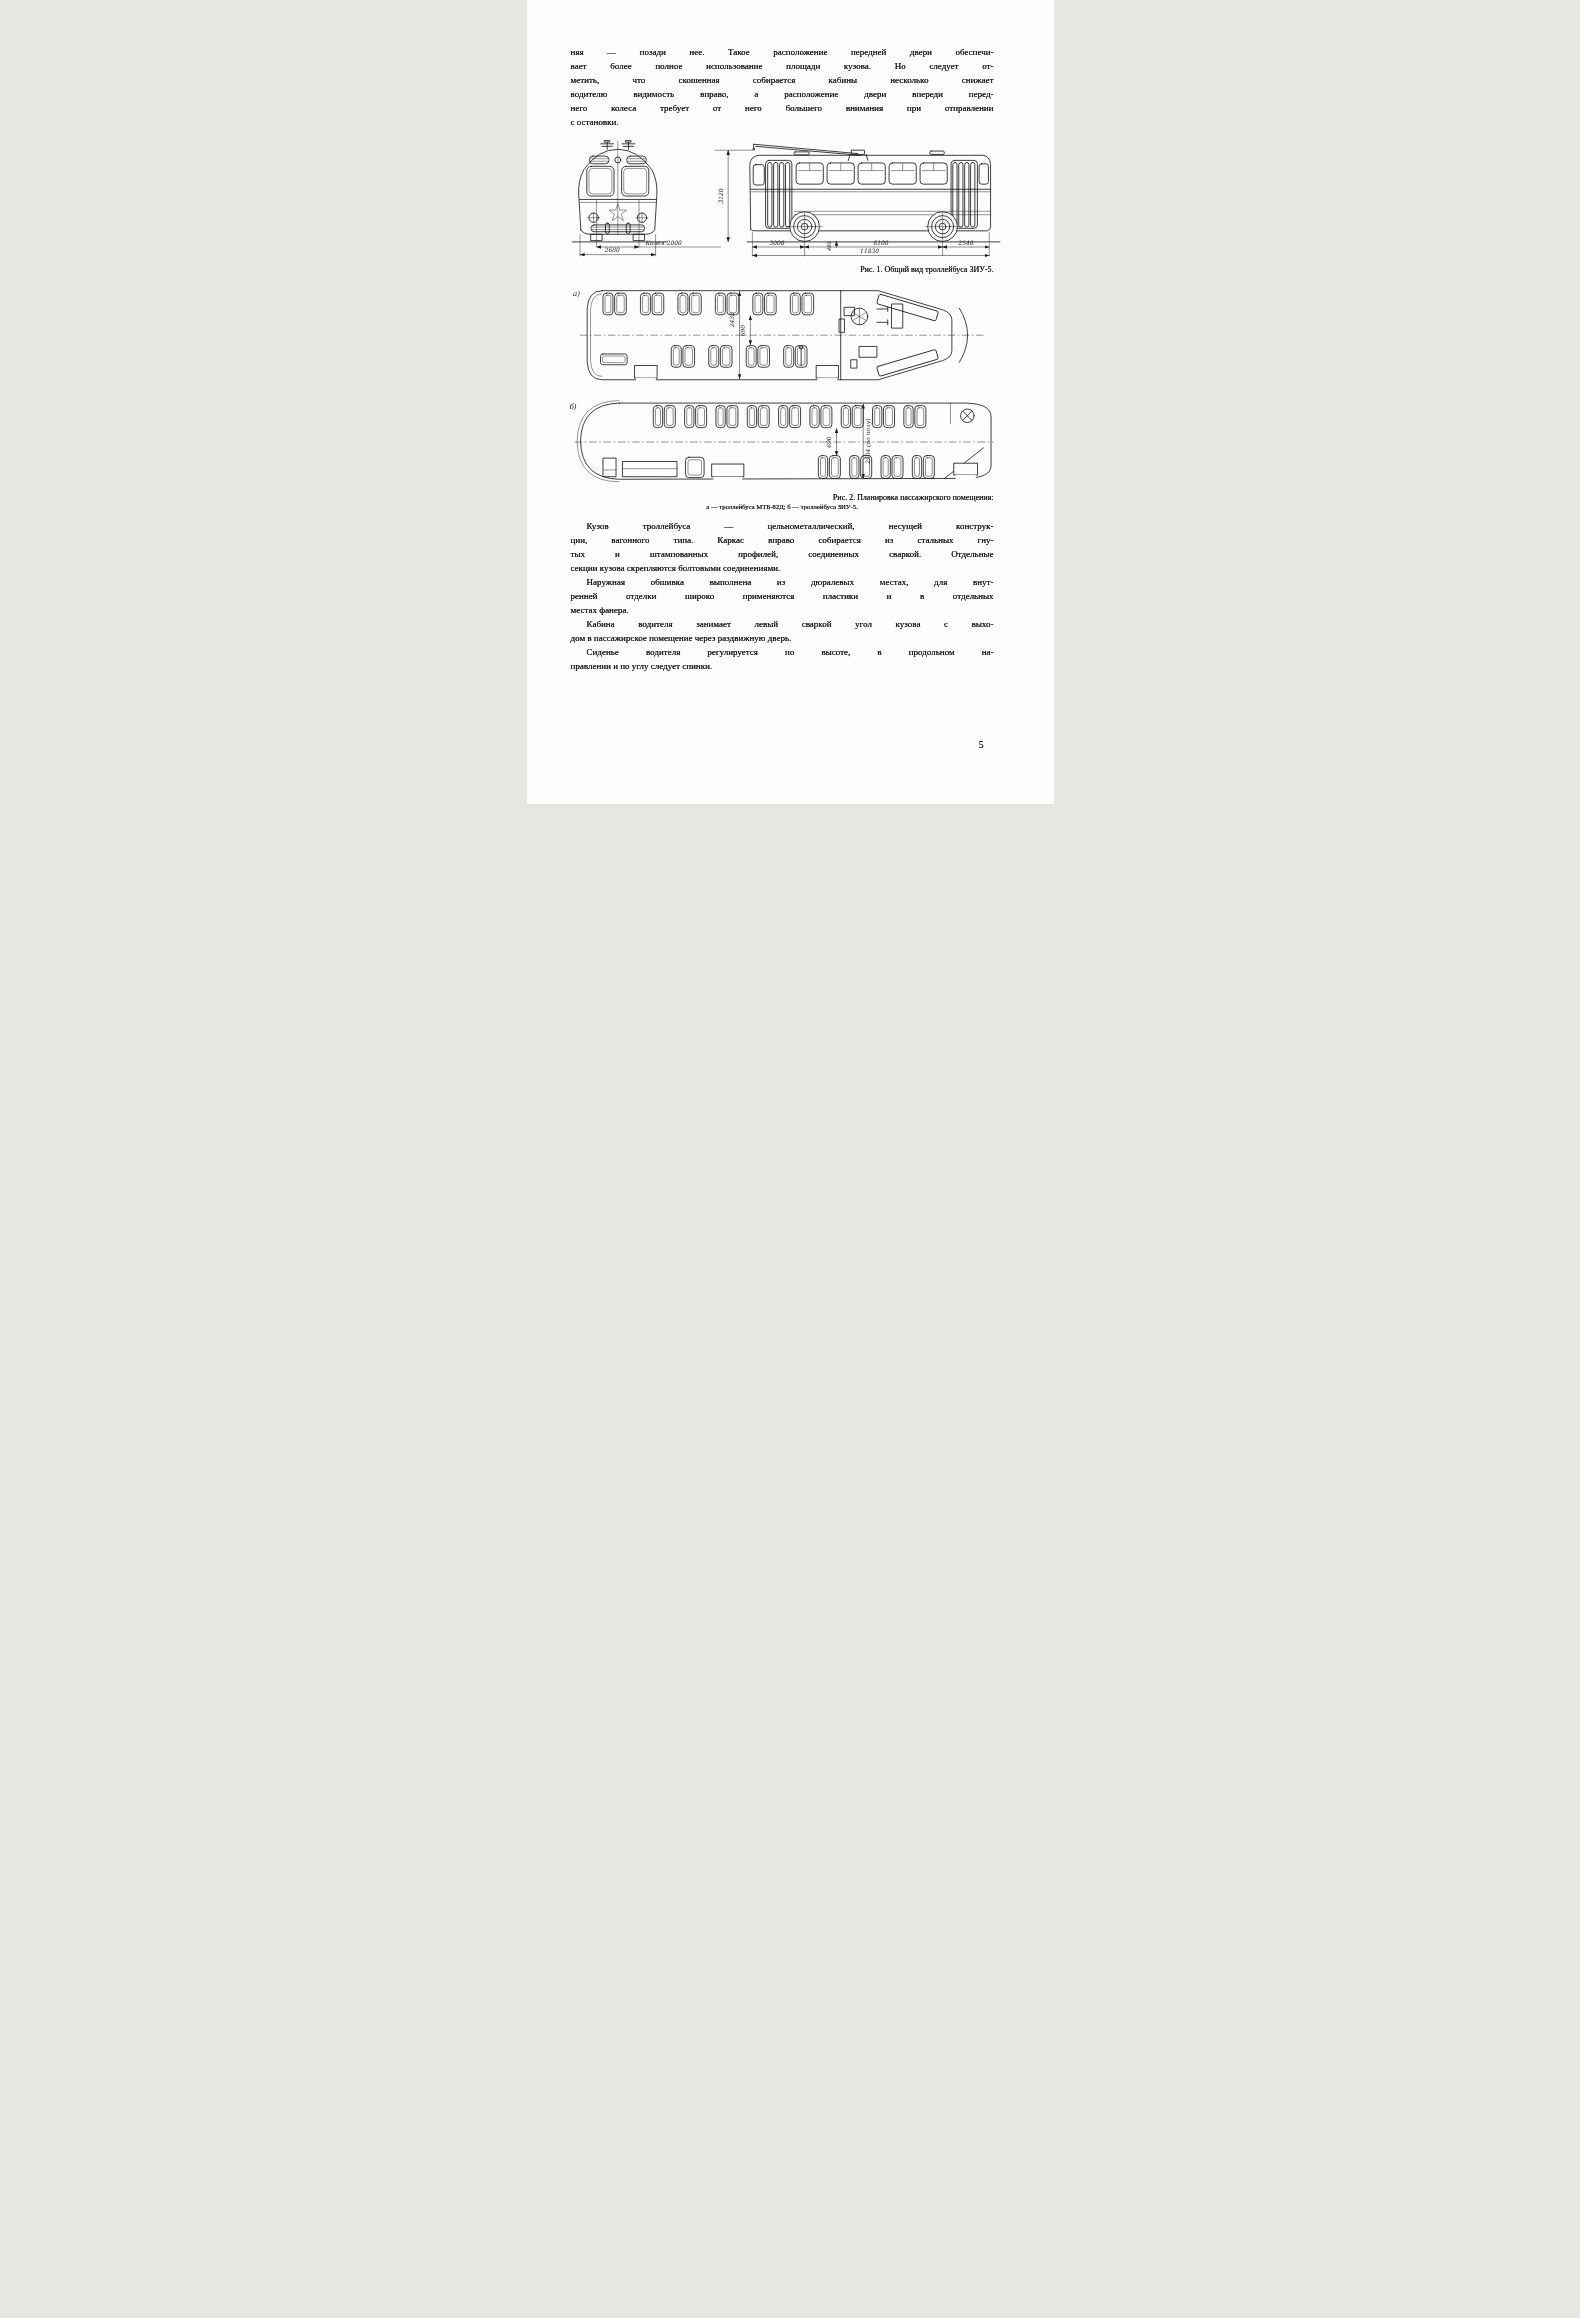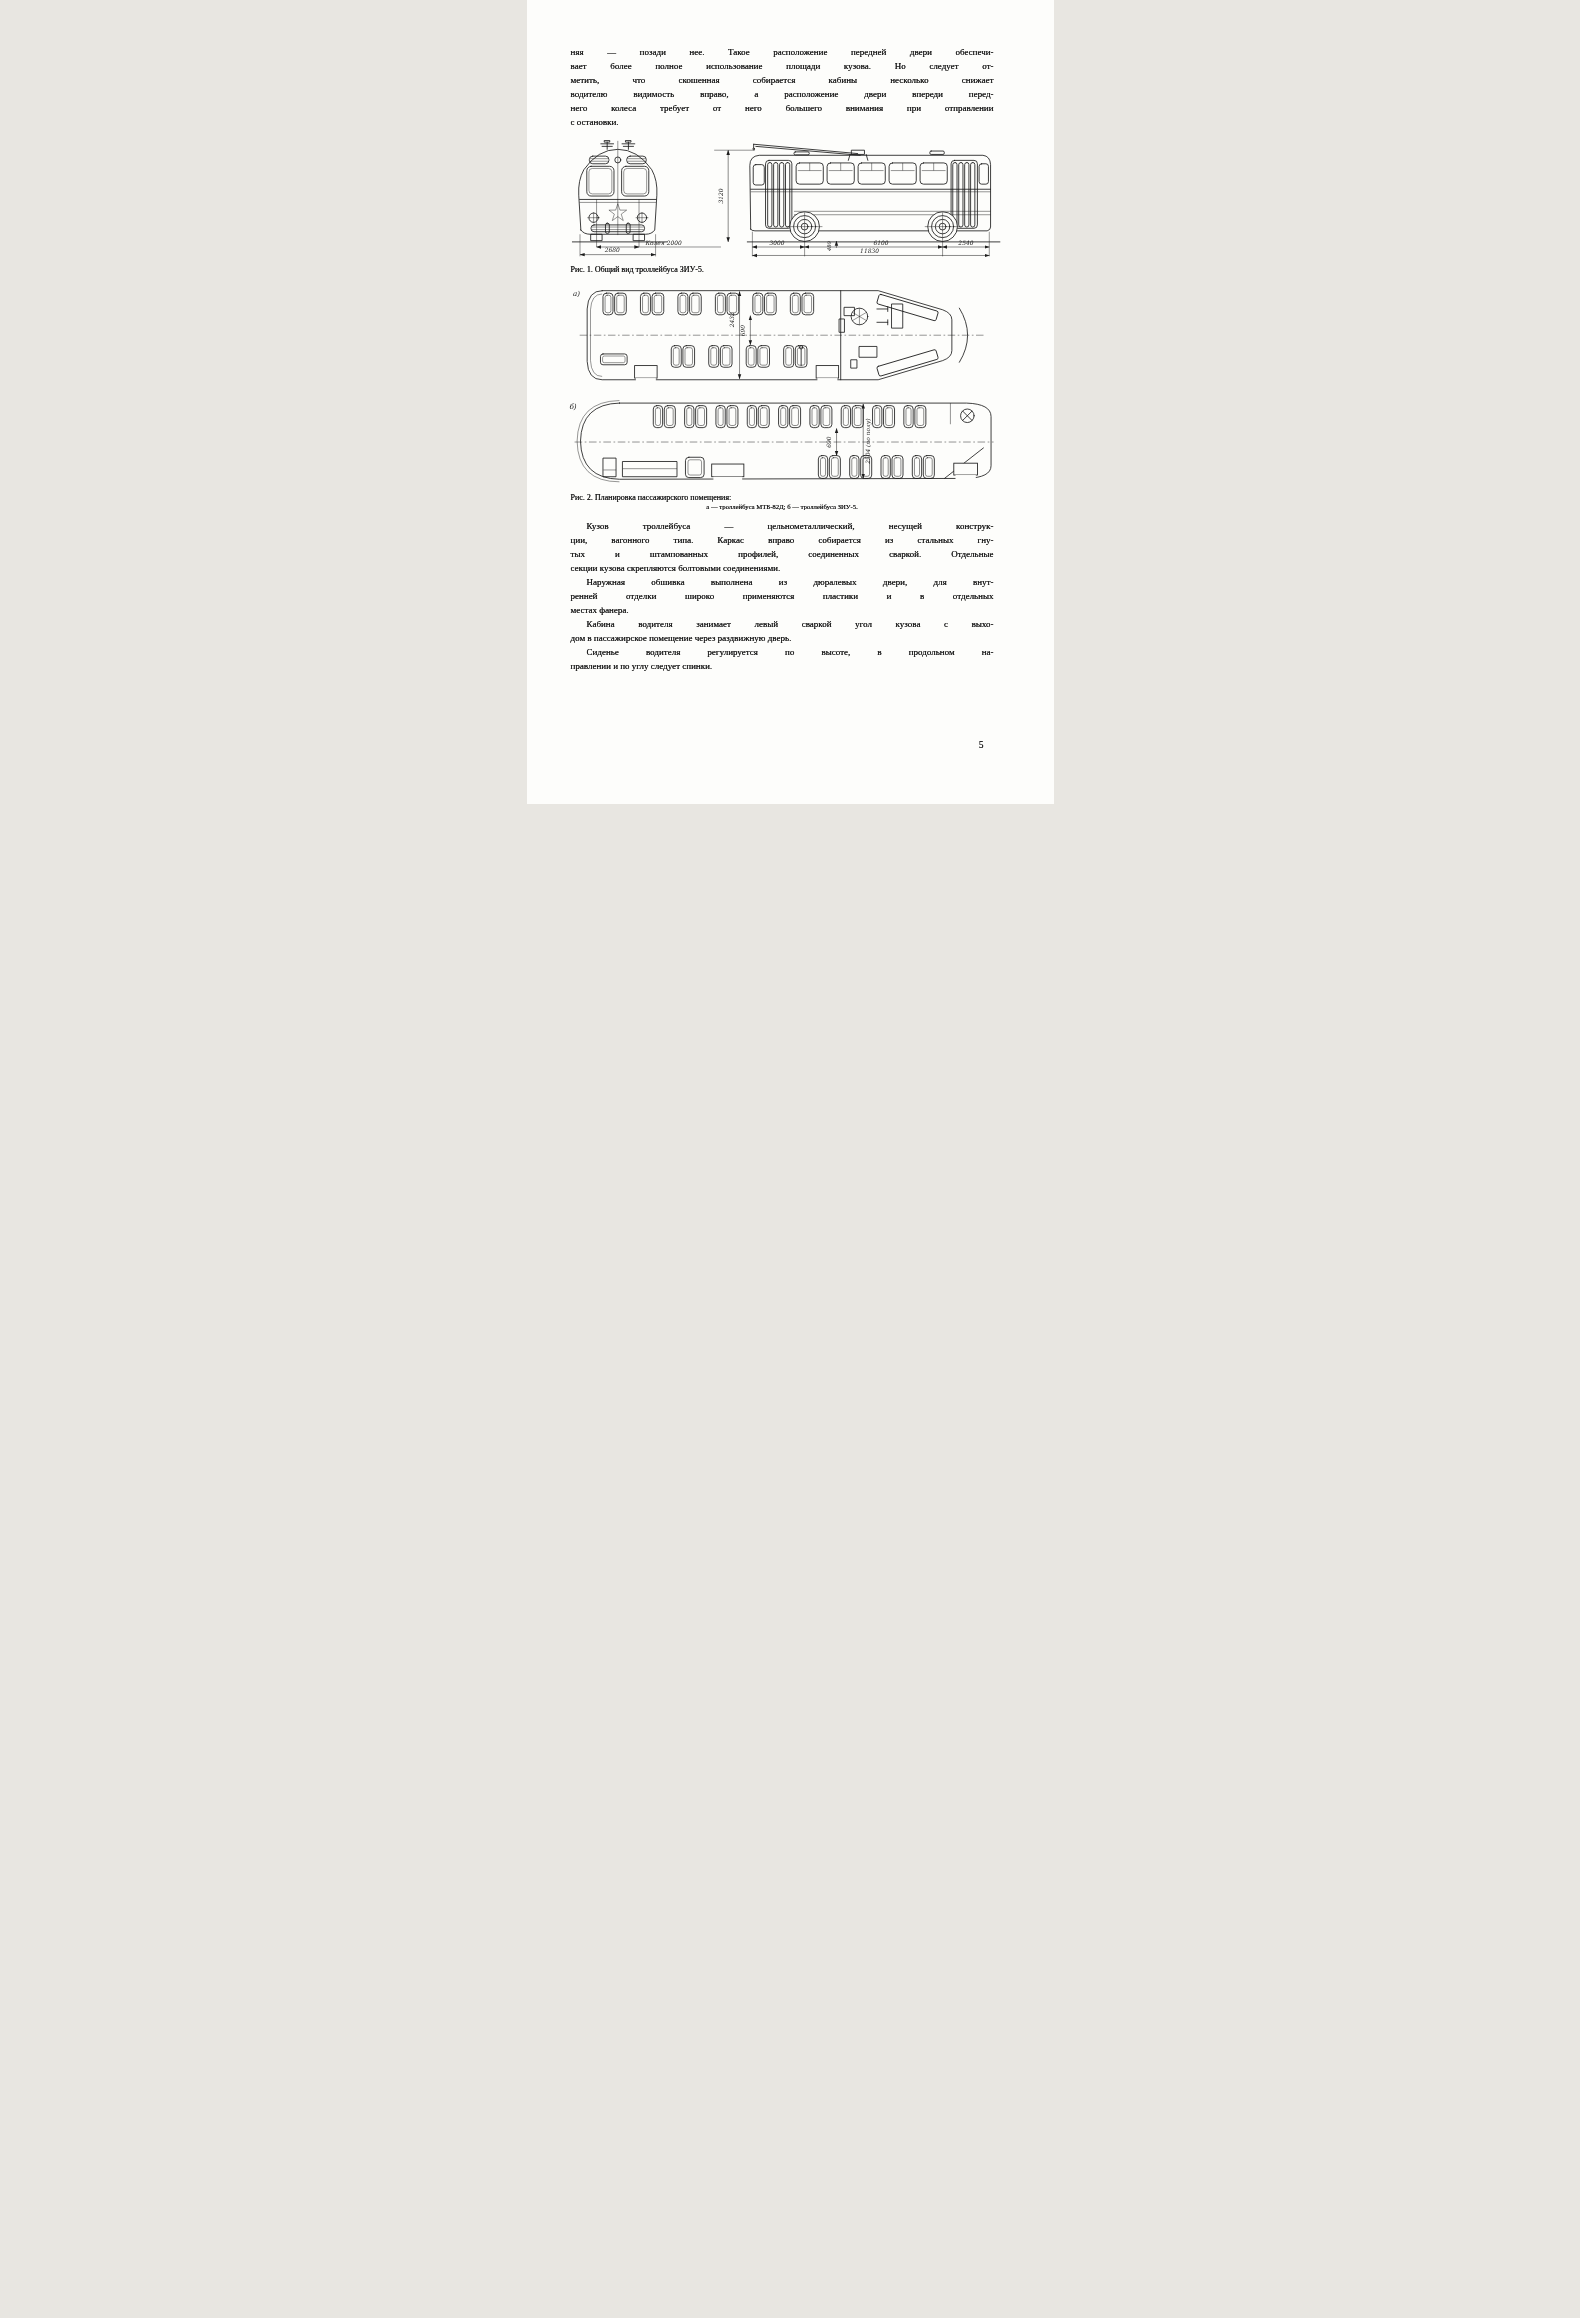--- a/index.html
+++ b/index.html
@@ -11,21 +11,21 @@
   .textblock{width:100%;}
   .tline{
     font-size:9px;line-height:14px;
     text-align:justify;text-align-last:justify;
     text-shadow:0.1px 0 0 currentColor;
   }
   .tline-last{text-align-last:left;}
   .tline-indent{text-indent:16px;}
   .fig{position:relative;}
   .fig svg{display:block;}
-  .caption{text-align:left;font-size:8px;margin-top:3.7px;text-shadow:0.1px 0 0 currentColor;}
+  .caption{text-align:right;font-size:8px;margin-top:3.7px;text-shadow:0.1px 0 0 currentColor;}
   .caption-sub{text-align:center;font-size:6.7px;margin-top:0.5px;text-shadow:0.1px 0 0 currentColor;}
   .pageno{position:absolute;right:70px;bottom:54px;font-size:9.3px;text-shadow:0.1px 0 0 currentColor;}
   
   .draw{stroke:#1c1c1c;fill:none;stroke-width:2;stroke-linecap:round;stroke-linejoin:round;}
   .thin{stroke:#1c1c1c;fill:none;stroke-width:1.1;}
   .dimline{stroke:#1c1c1c;fill:none;stroke-width:1.2;}
   .white{fill:#fdfdfb;stroke:#1c1c1c;stroke-width:2;}
   .mask{fill:#fdfdfb;stroke:none;}
   .dim{font:italic 14px "DejaVu Serif", serif;fill:#1c1c1c;stroke:none;}
   .dimsm{font:italic 12px "DejaVu Serif", serif;fill:#1c1c1c;stroke:none;}
@@ -416,21 +416,21 @@
   <div class="caption" style="margin-top:4.6px;">Рис. 2. Планировка пассажирского помещения:</div>
   <div class="caption-sub">а — троллейбуса МТБ-82Д; б — троллейбуса ЗИУ-5.</div>
 
   <div class="textblock" style="margin-top:9.3px;">
       <div class="tline tline-indent">Кузов троллейбуса — цельнометаллический, несущей конструк-</div>
       <div class="tline">ции, вагонного типа. Каркас вправо собирается из стальных гну-</div>
       <div class="tline">тых и штампованных профилей, соединенных сваркой. Отдельные</div>
       <div class="tline tline-last">секции кузова скрепляются болтовыми соединениями.</div>
     </div>
   <div class="textblock">
-      <div class="tline tline-indent">Наружная обшивка выполнена из дюралевых двери, для внут-</div>
+      <div class="tline tline-indent">Наружная обшивка выполнена из дюралевых местах, для внут-</div>
       <div class="tline">ренней отделки широко применяются пластики и в отдельных</div>
       <div class="tline tline-last">местах фанера.</div>
     </div>
   <div class="textblock">
       <div class="tline tline-indent">Кабина водителя занимает левый сваркой угол кузова с выхо-</div>
       <div class="tline tline-last">дом в пассажирское помещение через раздвижную дверь.</div>
     </div>
   <div class="textblock">
       <div class="tline tline-indent">Сиденье водителя регулируется по высоте, в продольном на-</div>
       <div class="tline tline-last">правлении и по углу следует спинки.</div>

